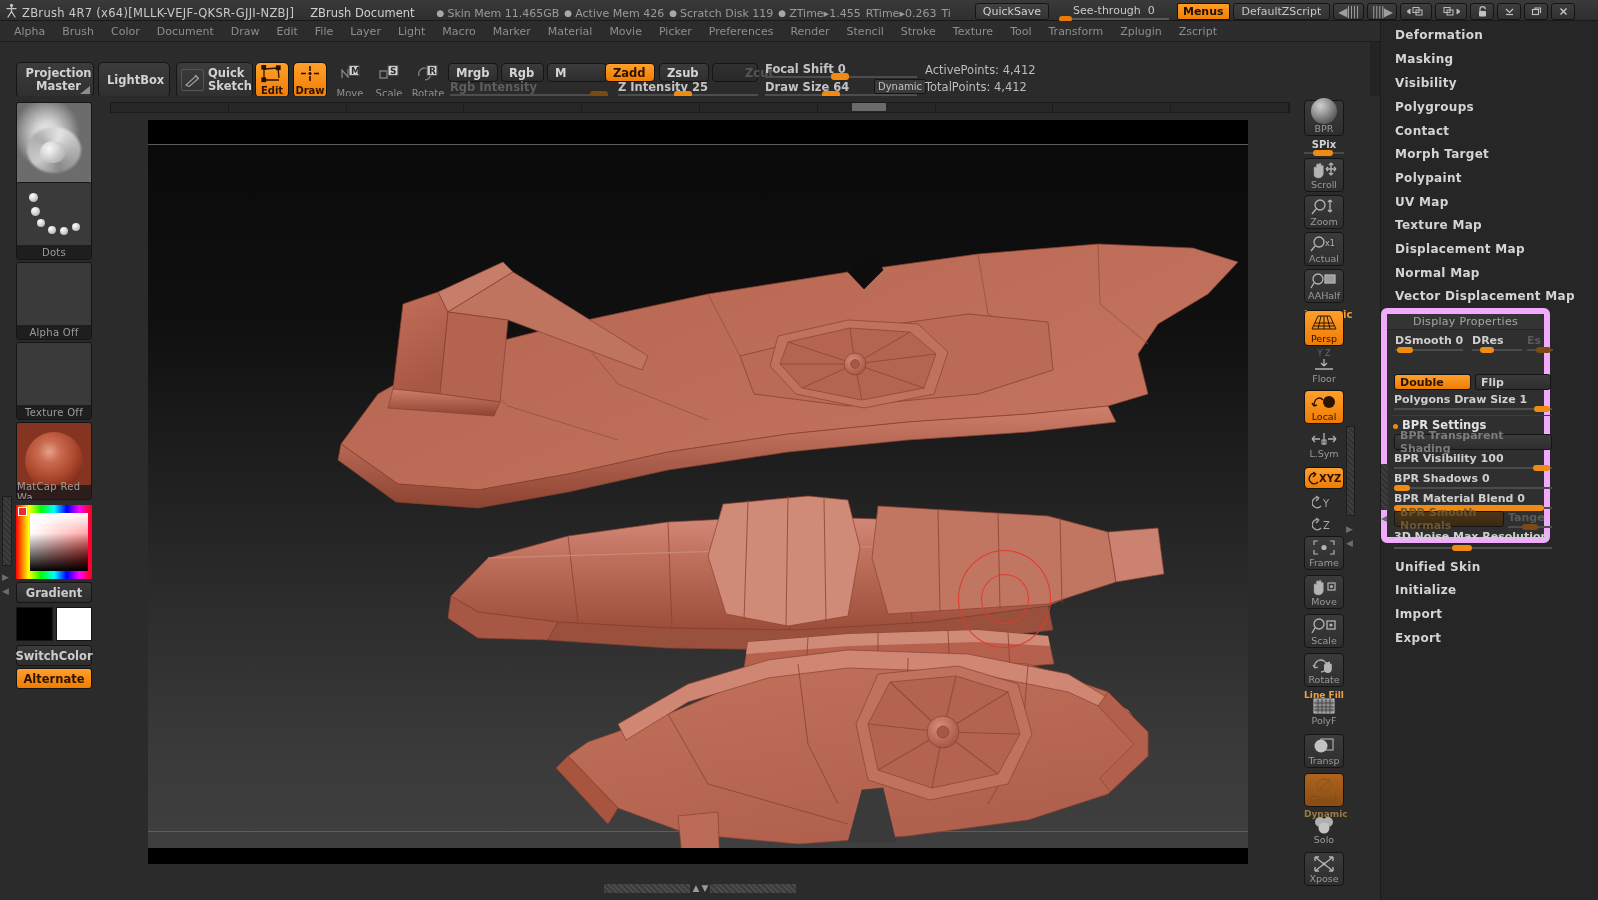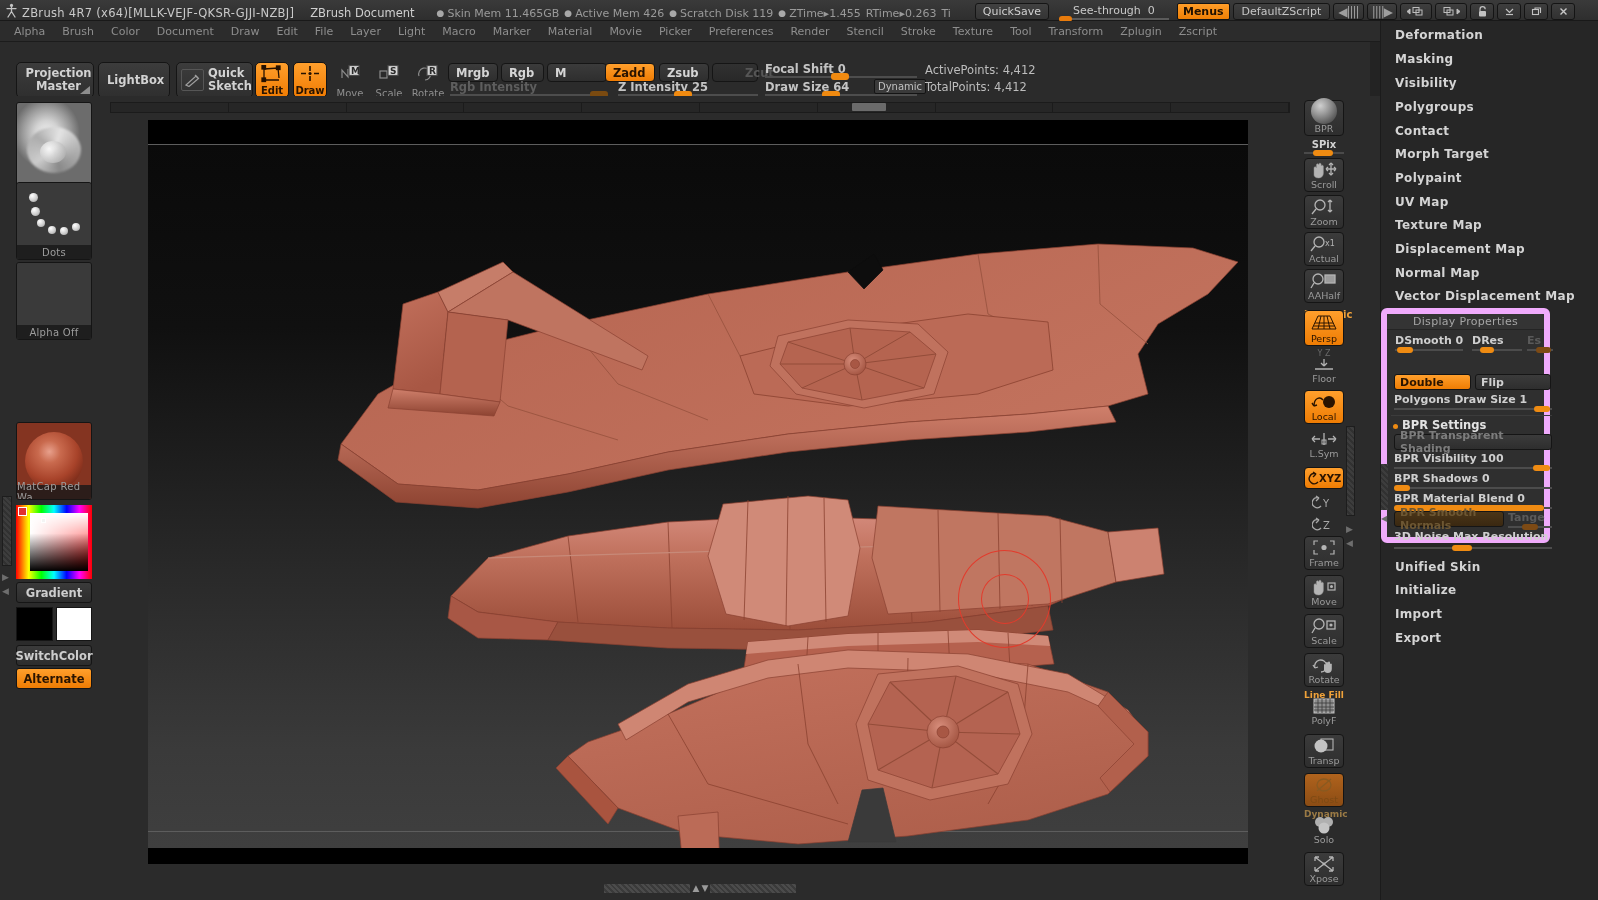--- a/index.html
+++ b/index.html
@@ -450,20 +450,25 @@
         <div class="lp-cap">Dots</div>
       </div>
     </div>
 
     <div class="lp-slot" style="top:166px;height:78px;">
       <div class="lp-thumb blank-bg">
         <div class="lp-cap">Alpha Off</div>
       </div>
     </div>
 
+    <div class="lp-slot" style="top:246px;height:78px;">
+      <div class="lp-thumb blank-bg">
+        <div class="lp-cap">Texture Off</div>
+      </div>
+    </div>
 
     <div class="lp-slot" style="top:326px;height:78px;">
       <div class="lp-thumb matcap-bg">
         <div class="matcap-ball"></div>
         <div class="lp-cap">MatCap Red Wa</div>
       </div>
     </div>
 
     <div class="colorpicker" style="top:409px;">
       <div class="cp-inner"></div>

